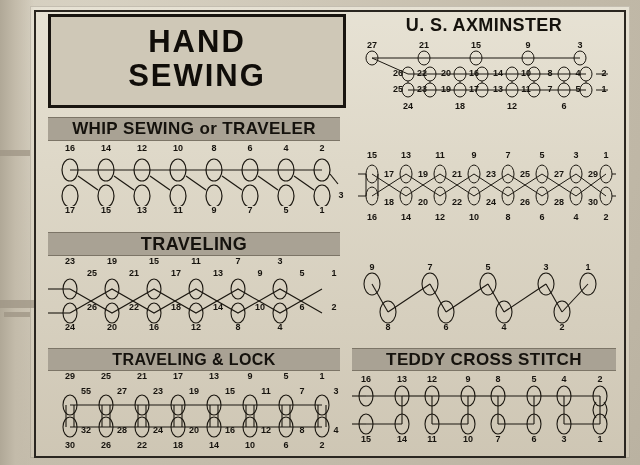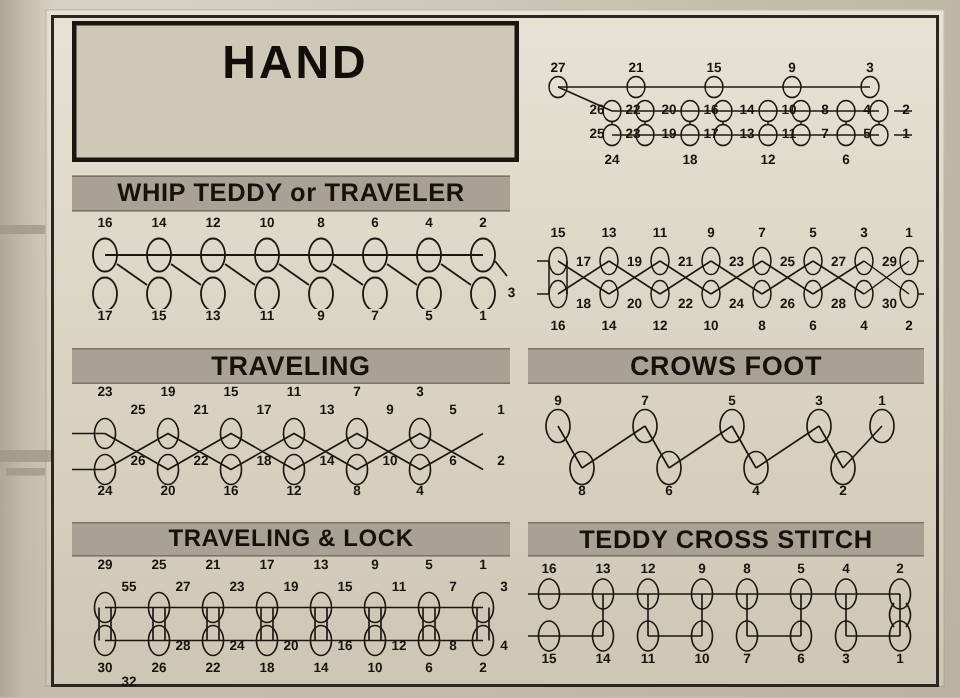--- a/index.html
+++ b/index.html
@@ -64,23 +64,24 @@
   <div class="edge-left"></div>
   <div class="tear" style="left:0;top:150px;width:30px;height:6px;"></div>
   <div class="tear" style="left:0;top:300px;width:34px;height:8px;"></div>
   <div class="tear" style="left:4px;top:312px;width:26px;height:5px;"></div>
 
   <div class="paper"></div>
   <div class="border-box"></div>
 
   <div class="title-box">
     <div class="t1">HAND</div>
-  </div>
-
-  <div class="hdr" style="left:48px;top:117px;width:292px;height:22px;font-size:17px;">WHIP TEDDY or TRAVELER</div>
+    <div class="t2">SEWING</div>
+  </div>
+
+  <div class="hdr" style="left:48px;top:117px;width:292px;height:22px;font-size:17px;">WHIP SEWING or TRAVELER</div>
 
   <div class="numrow" style="left:48px;top:143px;width:292px;height:12px;">
     <span style="left:22px;">16</span>
     <span style="left:58px;">14</span>
     <span style="left:94px;">12</span>
     <span style="left:130px;">10</span>
     <span style="left:166px;">8</span>
     <span style="left:202px;">6</span>
     <span style="left:238px;">4</span>
     <span style="left:274px;">2</span>
@@ -260,40 +261,41 @@
           <path d="M206 11 L206 33"></path>
         <path d="M234 11 L234 33"></path>
           <path d="M242 11 L242 33"></path>
         <path d="M270 11 L270 33"></path>
           <path d="M278 11 L278 33"></path>
       </g>
     </svg>
   </div>
 
   <div class="numrow" style="left:48px;top:425px;width:292px;height:12px;">
-    <span style="left:38px;margin-top:24px;">32</span>
+    <span style="left:38px;">32</span>
     <span style="left:74px;">28</span>
     <span style="left:110px;">24</span>
     <span style="left:146px;">20</span>
     <span style="left:182px;">16</span>
     <span style="left:218px;">12</span>
     <span style="left:254px;">8</span>
     <span style="left:288px;">4</span>
   </div>
   <div class="numrow" style="left:48px;top:440px;width:292px;height:12px;">
     <span style="left:22px;">30</span>
     <span style="left:58px;">26</span>
     <span style="left:94px;">22</span>
     <span style="left:130px;">18</span>
     <span style="left:166px;">14</span>
     <span style="left:202px;">10</span>
     <span style="left:238px;">6</span>
     <span style="left:274px;">2</span>
   </div>
 
+  <div class="hdr" style="left:352px;top:14px;width:264px;height:22px;font-size:18px;background:transparent;border:none;">U. S. AXMINSTER</div>
 
   <div class="numrow" style="left:352px;top:40px;width:264px;height:12px;">
     <span style="left:20px;">27</span>
     <span style="left:72px;">21</span>
     <span style="left:124px;">15</span>
     <span style="left:176px;">9</span>
     <span style="left:228px;">3</span>
   </div>
 
   <div class="diagram" style="left:352px;top:50px;">
@@ -456,21 +458,20 @@
     <span style="left:20px;">16</span>
     <span style="left:54px;">14</span>
     <span style="left:88px;">12</span>
     <span style="left:122px;">10</span>
     <span style="left:156px;">8</span>
     <span style="left:190px;">6</span>
     <span style="left:224px;">4</span>
     <span style="left:254px;">2</span>
   </div>
 
-  <div class="hdr" style="left:352px;top:232px;width:264px;height:22px;font-size:18px;">CROWS FOOT</div>
 
   <div class="numrow" style="left:352px;top:262px;width:264px;height:12px;">
     <span style="left:20px;">9</span>
     <span style="left:78px;">7</span>
     <span style="left:136px;">5</span>
     <span style="left:194px;">3</span>
     <span style="left:236px;">1</span>
   </div>
 
   <div class="diagram" style="left:352px;top:272px;">

